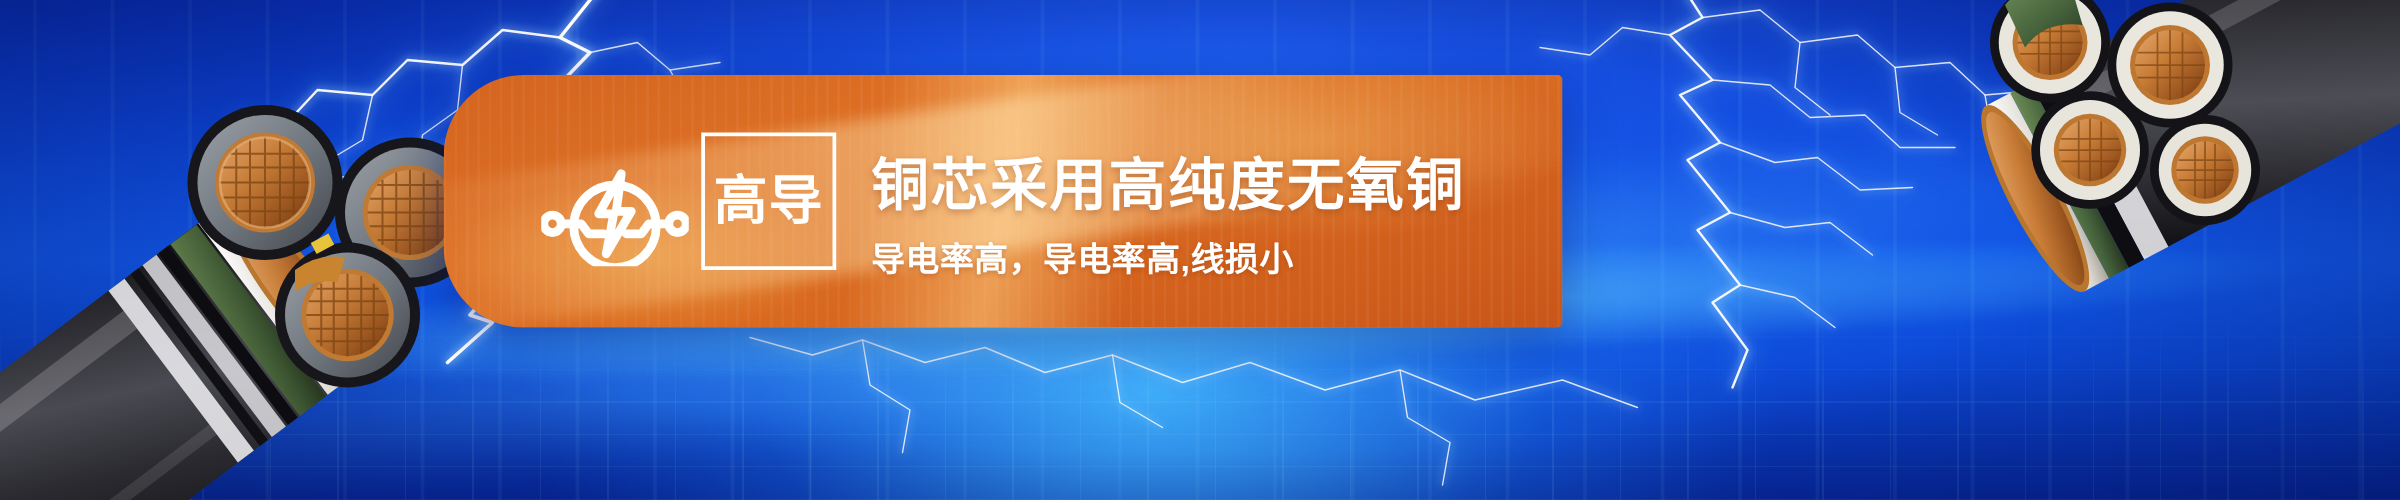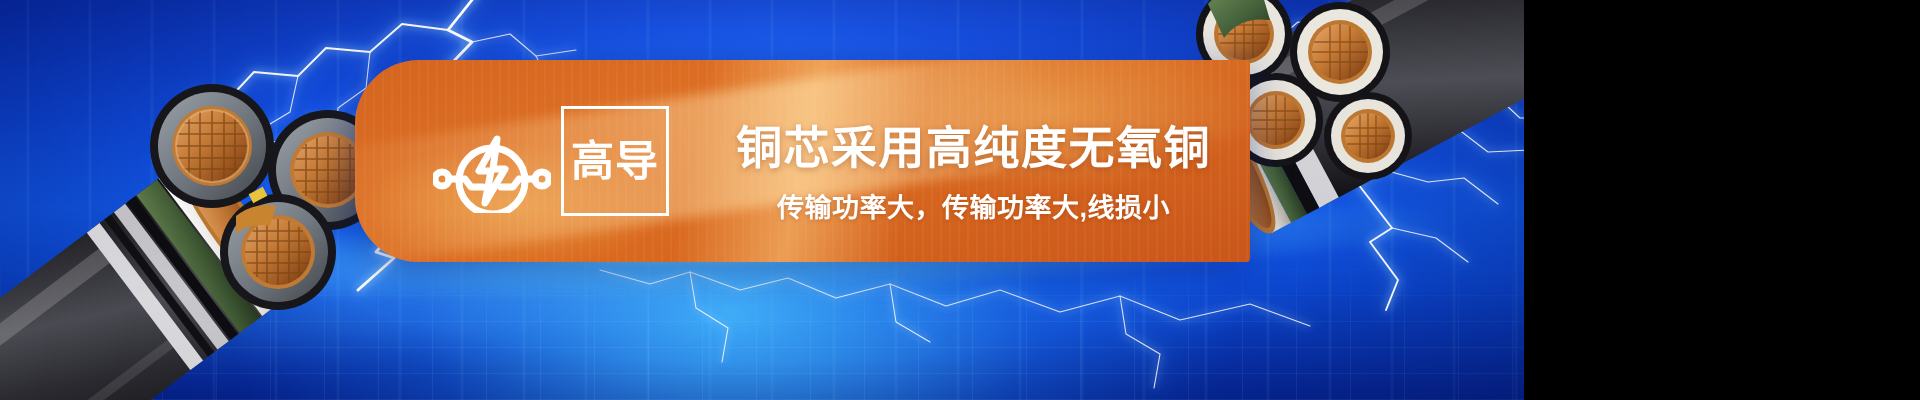--- a/index.html
+++ b/index.html
@@ -1,26 +1,25 @@
 <!DOCTYPE html>
 <html lang="zh-CN"><head>
 <meta charset="utf-8">
 <title>Cable Banner</title>
 <style>
   html,body{margin:0;padding:0;background:#000;}
   *{box-sizing:border-box;}
 
   .banner{
     position:relative;
-    width:1524px;
+    width:1920px;
     height:400px;
     overflow:hidden;
     font-family:"Liberation Sans","DejaVu Sans",sans-serif;
     background:#14b8a6;
-    text-align:center;
   }
 
   
   .bg-base{
     position:absolute; inset:0;
     background:
       radial-gradient(ellipse 700px 420px at 48% 78%, rgba(70,190,255,.85) 0%, rgba(30,120,240,.35) 45%, rgba(10,50,200,0) 72%),
       radial-gradient(ellipse 1100px 520px at 52% 12%, rgba(40,110,255,.55) 0%, rgba(12,45,190,0) 70%),
       linear-gradient(180deg,#0a35c6 0%,#0d46d8 28%,#1157e6 52%,#0c49d6 72%,#07299f 100%);
   }
@@ -403,19 +402,19 @@
           <path class="ic" d="M64 30 L46 62 L58 62 L52 94 L72 60 L60 60 Z"></path>
         </svg>
       </div>
 
       <div class="badge">
         <span>高导</span>
       </div>
 
       <div class="copy">
         <div class="headline">铜芯采用高纯度无氧铜</div>
-        <div class="subline">传输功率大，传输功率大,线损小</div>
+        <div class="subline">导电率高，导电率高,线损小</div>
       </div>
 
     </div>
   </div>
 
 </div>
 
 </body></html>

